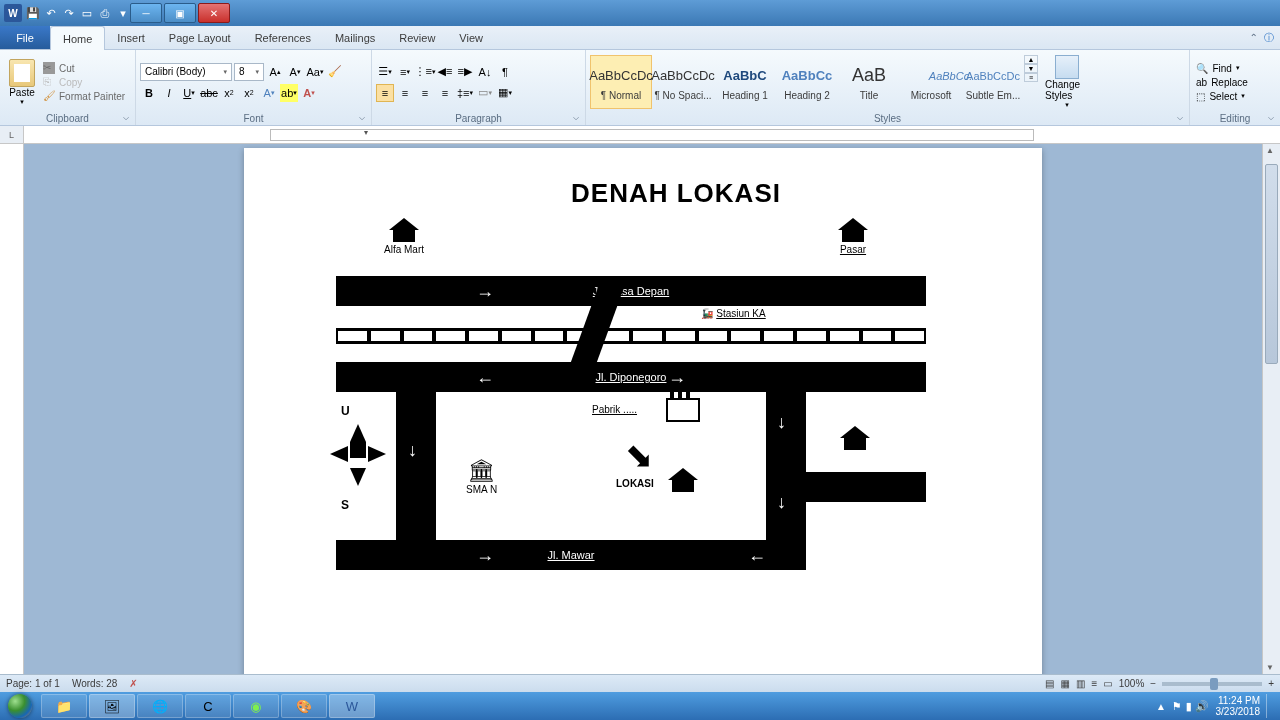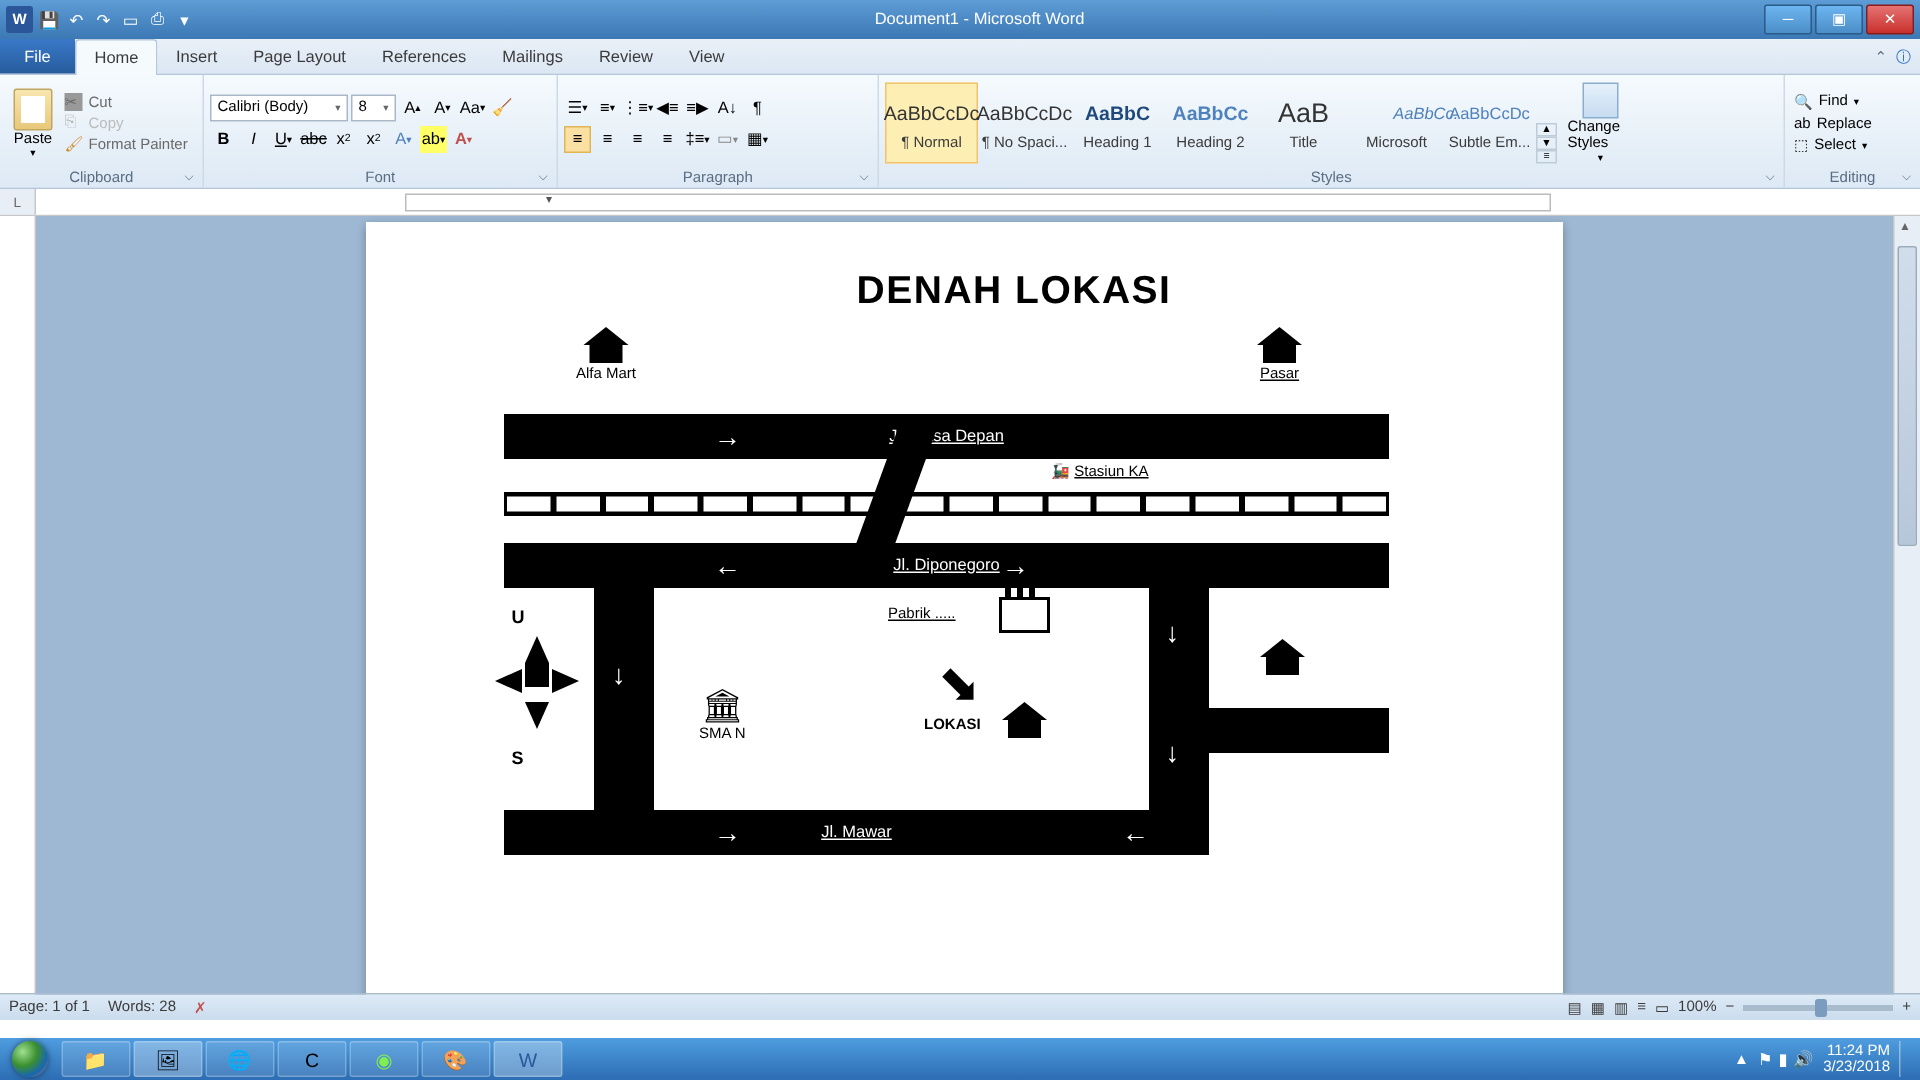--- a/index.html
+++ b/index.html
@@ -49,21 +49,21 @@
 .btn { width: 18px; height: 18px; border: 1px solid transparent; display: flex; align-items: center; justify-content: center; font-size: 11px; cursor: pointer; }
 .btn sup { font-size: 7px; }
 .btn sub { font-size: 7px; }
 
 
 .para-col { display: flex; flex-direction: column; gap: 3px; }
 .para-row { display: flex; gap: 2px; }
 .align-sel { background: #fbe0a3; border: 1px solid #e0b553; }
 
 
-.styles { display: flex; align-items: flex-end; }
+.styles { display: flex; align-items: flex-start; }
 .style-item { width: 62px; height: 54px; border: 1px solid transparent; display: flex; flex-direction: column; align-items: center; justify-content: center; cursor: pointer; font-size: 10px; color: #3b3b3b; }
 .style-item.sel { border: 1px solid #f0c36d; background: #fdeeb3; }
 .style-item .preview { font-size: 13px; color: #333; margin-bottom: 2px; height: 24px; display: flex; align-items: center; }
 .style-item.h1 .preview { color: #1f497d; font-size: 13px; font-weight: bold; }
 .style-item.h2 .preview { color: #4f81bd; font-size: 13px; font-weight: bold; }
 .style-item.title .preview { font-size: 18px; }
 .style-item.subt .preview { color: #4f81bd; font-style: italic; font-size: 11px; margin-left: 39px; }
 .style-item.se .preview { color: #4f81bd; font-size: 11px; }
 .styles-scroll { width: 14px; display: flex; flex-direction: column; }
 .styles-scroll div { flex: 1; border: 1px solid #beccda; display: flex; align-items: center; justify-content: center; font-size: 7px; cursor: pointer; }
@@ -101,21 +101,21 @@
 .compass { position: absolute; width: 60px; height: 70px; }
 .compass .arr { position: absolute; width: 0; height: 0; }
 .compass .n { left: 22px; top: 4px; border-left: 8px solid transparent; border-right: 8px solid transparent; border-bottom: 18px solid #000; }
 .compass .s { left: 22px; bottom: 4px; border-left: 8px solid transparent; border-right: 8px solid transparent; border-top: 18px solid #000; }
 .compass .e { right: 2px; top: 26px; border-top: 8px solid transparent; border-bottom: 8px solid transparent; border-left: 18px solid #000; }
 .compass .w { left: 2px; top: 26px; border-top: 8px solid transparent; border-bottom: 8px solid transparent; border-right: 18px solid #000; }
 .compass .c { position: absolute; left: 22px; top: 22px; width: 16px; height: 16px; background: #000; }
 .arrow { color: #fff; font-size: 18px; position: absolute; }
 
 
-.statusbar { position: absolute; left: 0; right: 0; bottom: 40px; height: 18px; background: linear-gradient(#ddeaf7,#cbdced); border-top: 1px solid #a9bccd; font-size: 10px; color: #3b3b3b; display: flex; align-items: center; padding: 0 6px; gap: 12px; }
+.statusbar { position: absolute; left: 0; right: 0; bottom: 28px; height: 18px; background: linear-gradient(#ddeaf7,#cbdced); border-top: 1px solid #a9bccd; font-size: 10px; color: #3b3b3b; display: flex; align-items: center; padding: 0 6px; gap: 12px; }
 .statusbar .right { margin-left: auto; display: flex; align-items: center; gap: 6px; }
 .zoom-slider { width: 100px; height: 4px; background: #a9bccd; position: relative; }
 .zoom-slider .t { position: absolute; left: 48px; top: -4px; width: 8px; height: 12px; background: #7a9cbf; border-radius: 2px; }
 
 
 .taskbar { position: absolute; left: 0; right: 0; bottom: 0; height: 28px; background: linear-gradient(#4f9de0,#2c6db3); display: flex; align-items: center; }
 .start { width: 40px; height: 28px; display: flex; align-items: center; justify-content: center; }
 .start .orb { width: 24px; height: 24px; border-radius: 50%; background: radial-gradient(circle at 30% 30%, #9fe08f, #3a8f2f 40%, #1766b5 70%, #e08f2f); box-shadow: 0 0 4px rgba(0,0,0,0.5); }
 .tb-item { width: 46px; height: 24px; margin: 0 1px; background: rgba(255,255,255,0.12); border: 1px solid rgba(255,255,255,0.25); border-radius: 2px; display: flex; align-items: center; justify-content: center; font-size: 13px; cursor: pointer; }
 .tray { margin-left: auto; display: flex; align-items: center; gap: 6px; color: #fff; font-size: 10px; padding-right: 6px; }
@@ -128,21 +128,20 @@
 <div class="titlebar">
   <div class="word-icon">W</div>
   <div class="qat">
     <span>💾</span>
     <span>↶</span>
     <span>↷</span>
     <span>▭</span>
     <span>⎙</span>
     <span>▾</span>
   </div>
-  <div class="title-center">Document1 - Microsoft Word</div>
   <div class="win-btns">
     <div class="win-btn min">─</div>
     <div class="win-btn max">▣</div>
     <div class="win-btn close">✕</div>
   </div>
 </div>
 
 <div class="tabrow">
   <div class="file-tab">File</div>
   <div class="tab active">Home</div>

